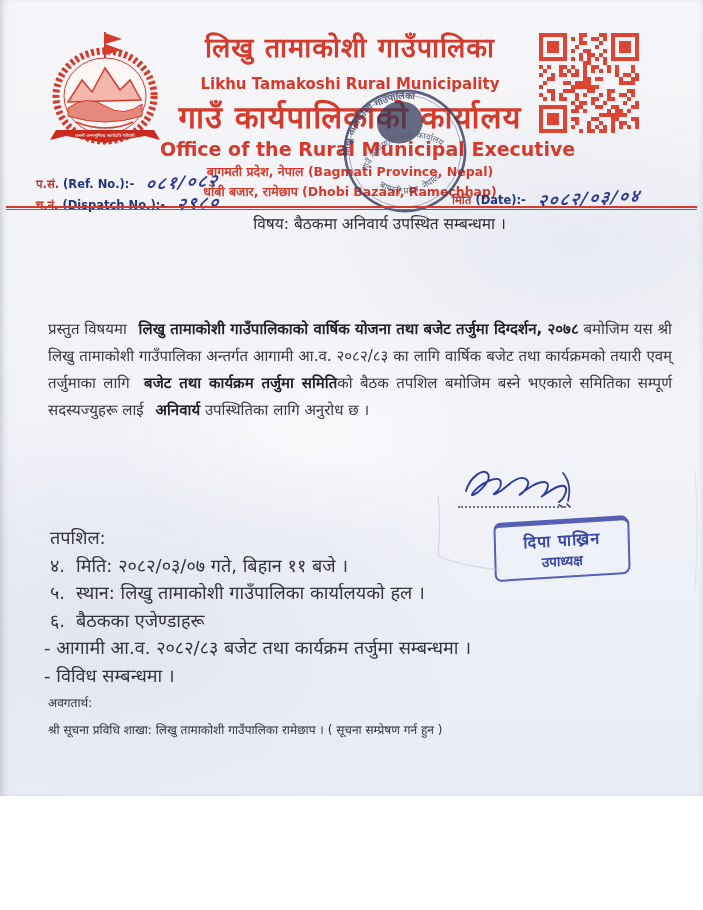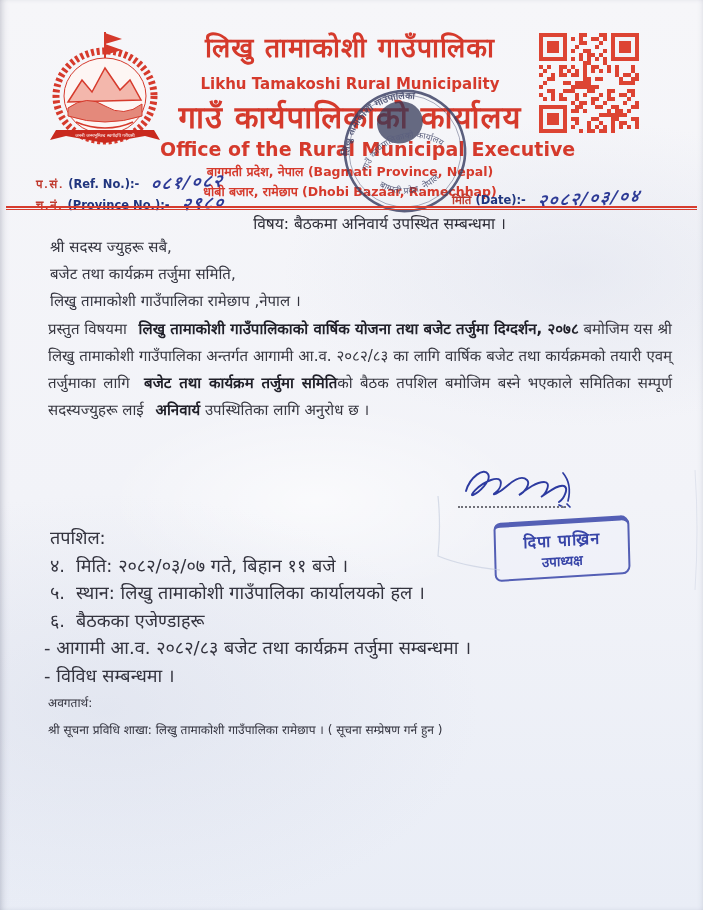--- a/index.html
+++ b/index.html
@@ -1,39 +1,39 @@
 <!DOCTYPE html>
 <html><head>
 <meta charset="utf-8">
 <style>
   * { margin:0; padding:0; box-sizing:border-box; }
   html,body { width:703px; height:910px; }
   body { font-family:"DejaVu Sans","Liberation Sans",sans-serif; }
   .page {
-    position:relative; width:703px; height:910px; overflow:hidden;
+    position:relative; width:703px; height:796px; overflow:hidden;
     background:
       radial-gradient(ellipse 420px 220px at 82% 30%, rgba(214,219,233,.40), transparent 70%),
       radial-gradient(ellipse 520px 300px at 15% 78%, rgba(206,212,228,.35), transparent 72%),
       radial-gradient(ellipse 300px 140px at 45% 55%, rgba(255,255,255,.6), transparent 70%),
       linear-gradient(180deg,#f6f6f9 0%,#f2f3f8 55%,#e9edf6 100%);
     box-shadow: inset 6px 0 8px -6px rgba(90,95,120,.45), inset -3px 0 6px -4px rgba(120,125,150,.3);
   }
   
   .hdr { position:absolute; left:160px; top:28px; width:380px; text-align:center; color:#d53a2c; white-space:nowrap; }
   .hdr .np-title   { font-size:27px; font-weight:bold; letter-spacing:1px; }
   .hdr .en-title   { font-size:15px; font-weight:bold; margin-top:10px; }
   .hdr .np-office  { font-size:31px; font-weight:bold; margin-top:2px; letter-spacing:1px; }
   .hdr .en-office  { font-size:19px; font-weight:bold; margin-top:1px; }
   .hdr .addr       { font-size:12.5px; font-weight:bold; margin-top:4px; line-height:16px; }
   .emblem { position:absolute; left:42px; top:30px; }
   .qr { position:absolute; left:537px; top:33px; }
   .round-stamp { position:absolute; left:330px; top:76px; transform:rotate(-14deg); opacity:.82; }
   
   .meta { position:absolute; font-size:11.5px; font-weight:bold; }
-  .meta .np { color:#c03a2e;font-family:Liberation Mono, monospace; } .meta .en { color:#20357e; }
+  .meta .np { color:#c03a2e; } .meta .en { color:#20357e; }
   .hw { color:#2e3b96; font-size:17px; font-style:italic; font-weight:bold; letter-spacing:2px;
         display:inline-block; transform:rotate(-3deg) skewX(-8deg); margin-left:8px; }
   .ref-row  { left:36px; top:170px; }
   .disp-row { left:36px; top:191px; }
   .date-row { left:452px; top:186px; }
   .redrule { position:absolute; left:6px; right:6px; top:206px; height:4px;
              border-top:2px solid #d63c2e; border-bottom:1px solid #d63c2e; }
   
   .subject { position:absolute; left:0; top:212px; width:703px; text-align:center;
              font-size:15.5px; color:#2e2e38;margin-left:28px; }
@@ -294,37 +294,32 @@
     </text>
   </svg>
 
   <div class="meta ref-row">
     <span class="np">प.सं.</span>
     <span class="en">(Ref. No.):-</span>
     <span class="hw">०८१/०८२</span>
   </div>
   <div class="meta disp-row">
     <span class="np">च.नं.</span>
-    <span class="en">(Province No.):-</span>
+    <span class="en">(Dispatch No.):-</span>
     <span class="hw">२९८०</span>
   </div>
   <div class="meta date-row">
     <span class="np">मिति</span>
     <span class="en">(Date):-</span>
     <span class="hw">२०८२/०३/०४</span>
   </div>
   <div class="redrule"></div>
 
   <div class="subject">विषय:  बैठकमा अनिवार्य उपस्थित सम्बन्धमा ।</div>
 
-  <div class="addr-block">
-    <div>श्री सदस्य ज्युहरू सबै,</div>
-    <div>बजेट तथा कार्यक्रम तर्जुमा समिति,</div>
-    <div>लिखु तामाकोशी गाउँपालिका रामेछाप ,नेपाल ।</div>
-  </div>
 
   <div class="body-par"><span>प्रस्तुत विषयमा </span><b>लिखु तामाकोशी गाउँपालिकाको वार्षिक योजना तथा बजेट तर्जुमा दिग्दर्शन, २०७८</b><span> बमोजिम यस  श्री लिखु तामाकोशी गाउँपालिका अन्तर्गत आगामी आ.व. २०८२/८३ का लागि वार्षिक बजेट तथा कार्यक्रमको तयारी एवम् तर्जुमाका लागि </span><b>बजेट तथा कार्यक्रम तर्जुमा समिति</b><span>को बैठक तपशिल बमोजिम बस्ने भएकाले समितिका सम्पूर्ण सदस्यज्युहरू लाई </span><b>अनिवार्य</b><span> उपस्थितिका लागि अनुरोध छ ।</span></div>
 
   <svg class="sig" width="132" height="54" viewBox="0 0 132 54">
     <path d="M6 36 C10 22 24 12 28 19 C32 26 18 38 13 40 C9 42 17 30 31 25 C45 20 42 33 35 38
              C31 41 38 39 47 31 C56 23 63 21 67 25 C71 29 64 38 59 40 C67 34 76 27 84 27
              C92 27 86 39 81 42 C89 37 98 29 104 31 C109 33 104 44 99 47" fill="none" stroke="#2d3ba0" stroke-width="1.9" stroke-linecap="round"></path>
     <path d="M103 18 C108 24 111 34 108 46 M99 50 l4 2 M107 49 l3 3" fill="none" stroke="#2d3ba0" stroke-width="1.7" stroke-linecap="round"></path>
   </svg>
   <div class="sig-dots"></div>

